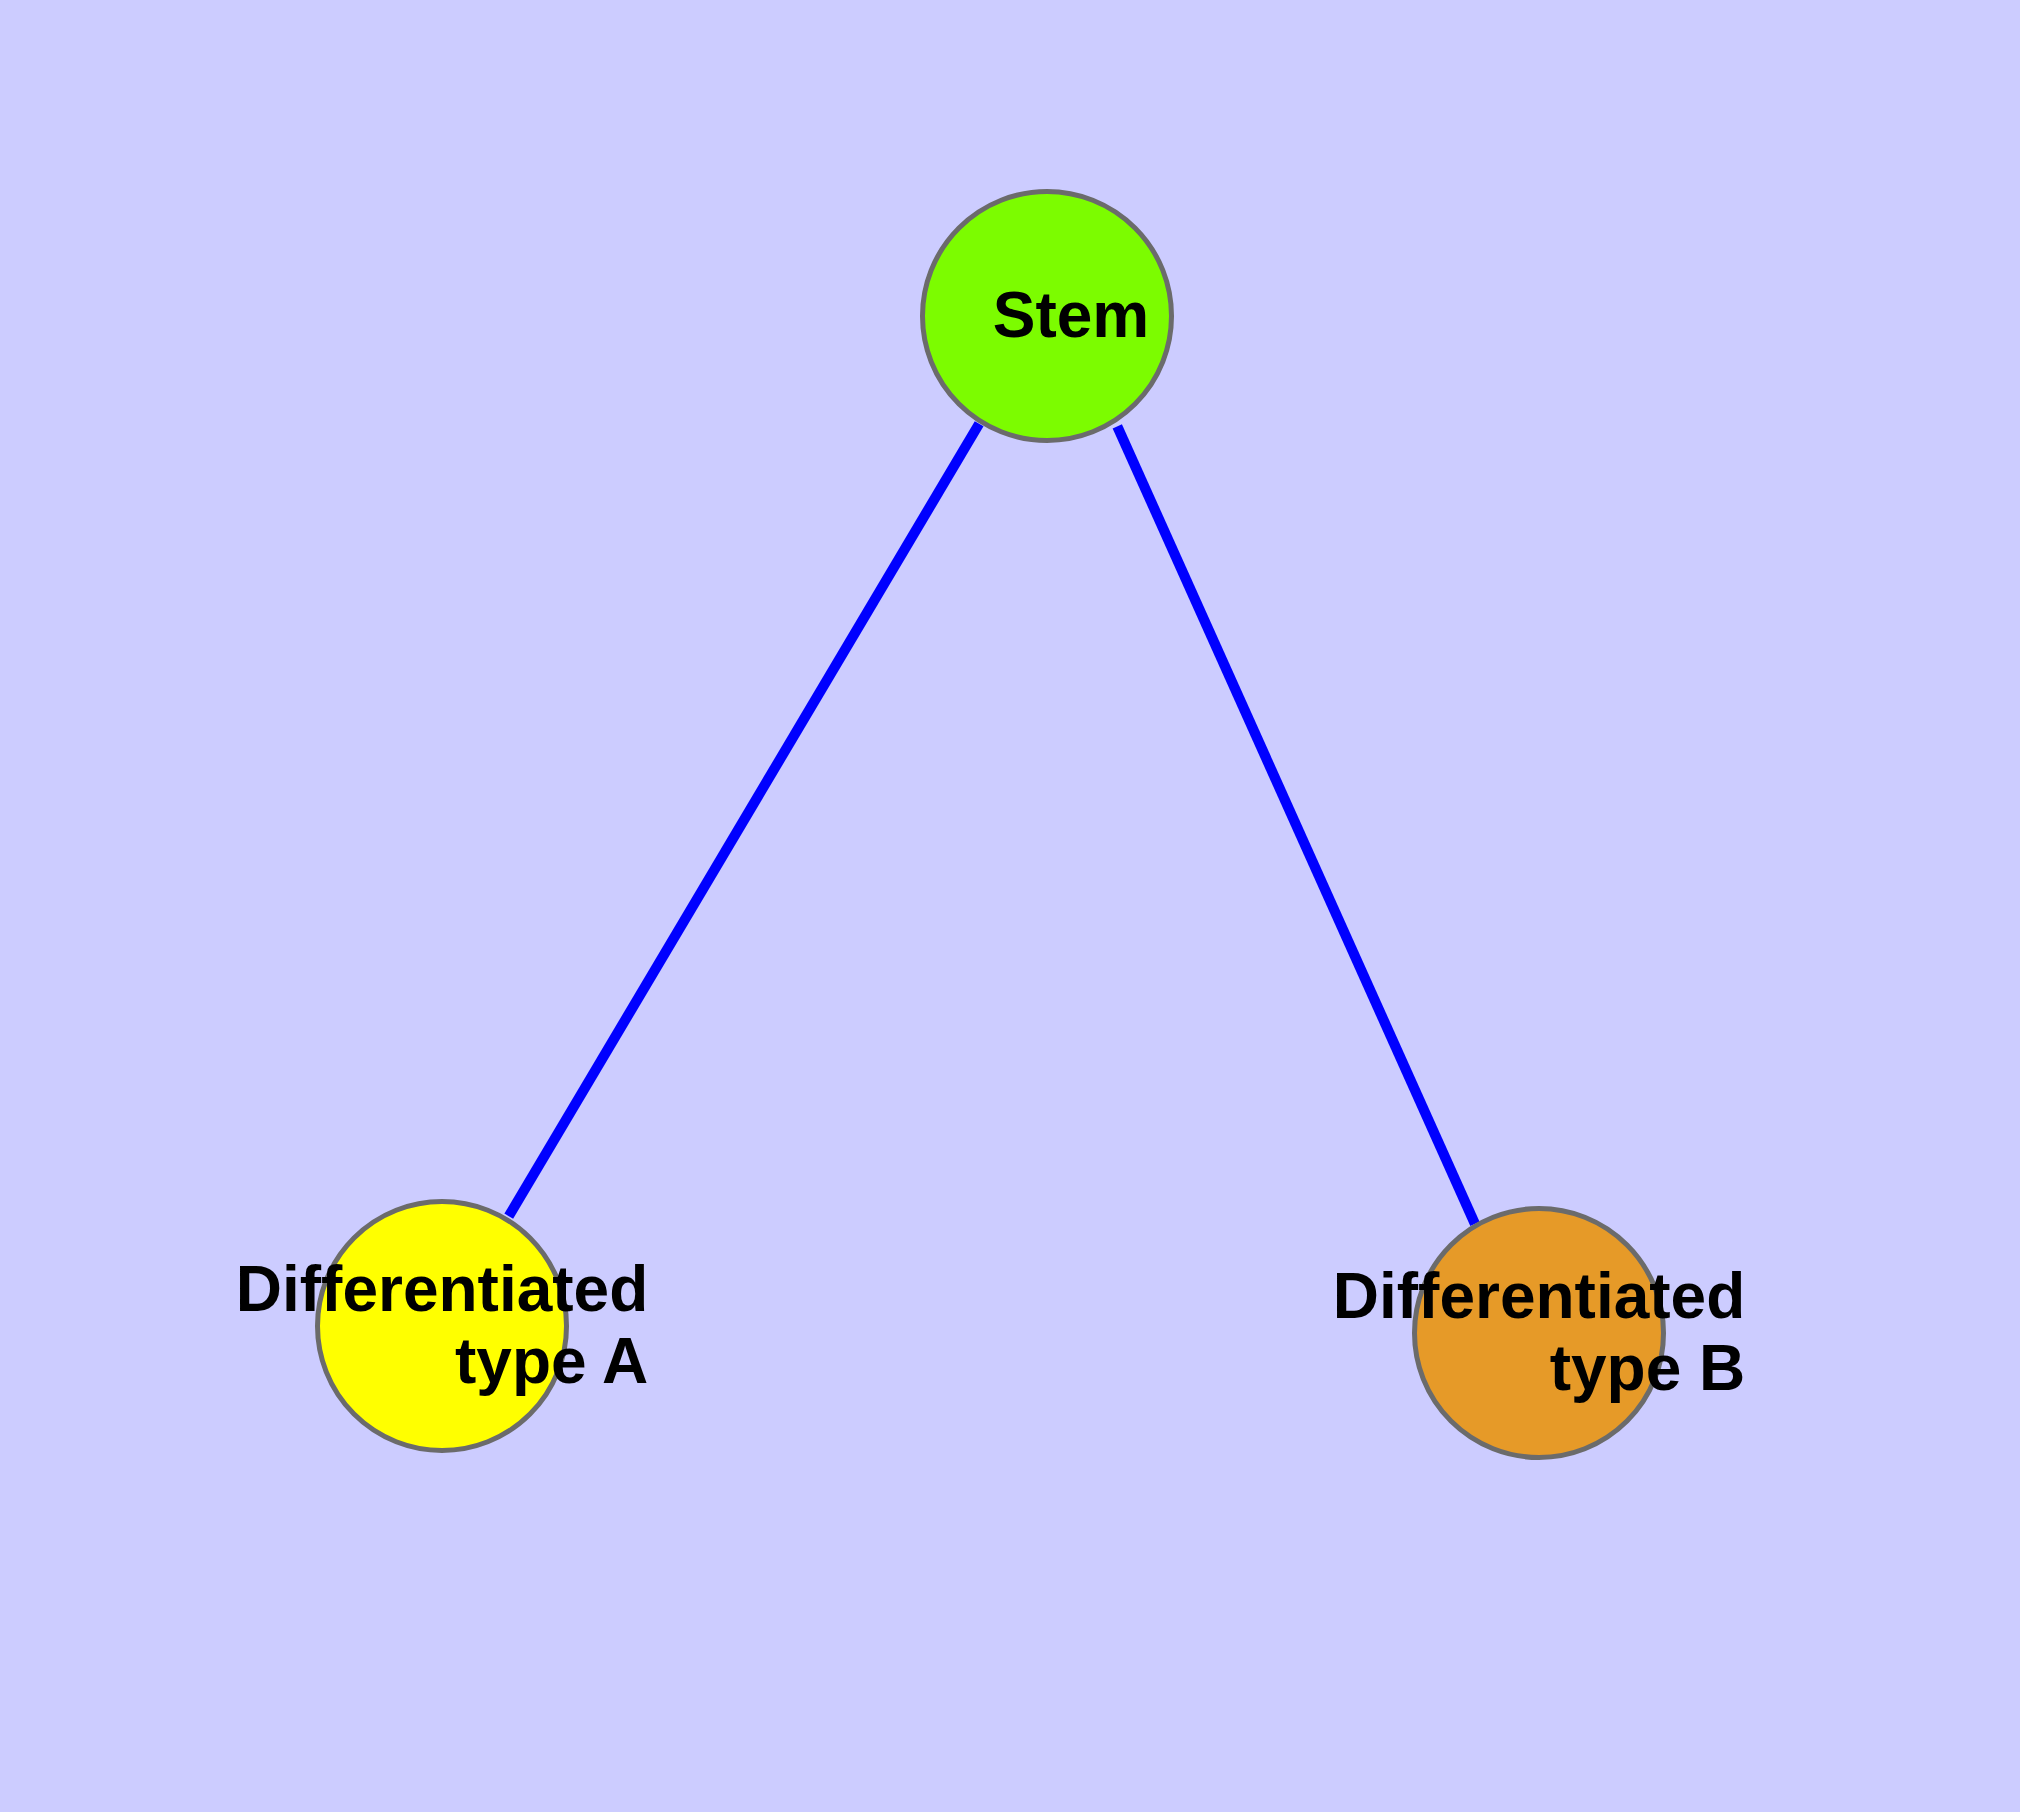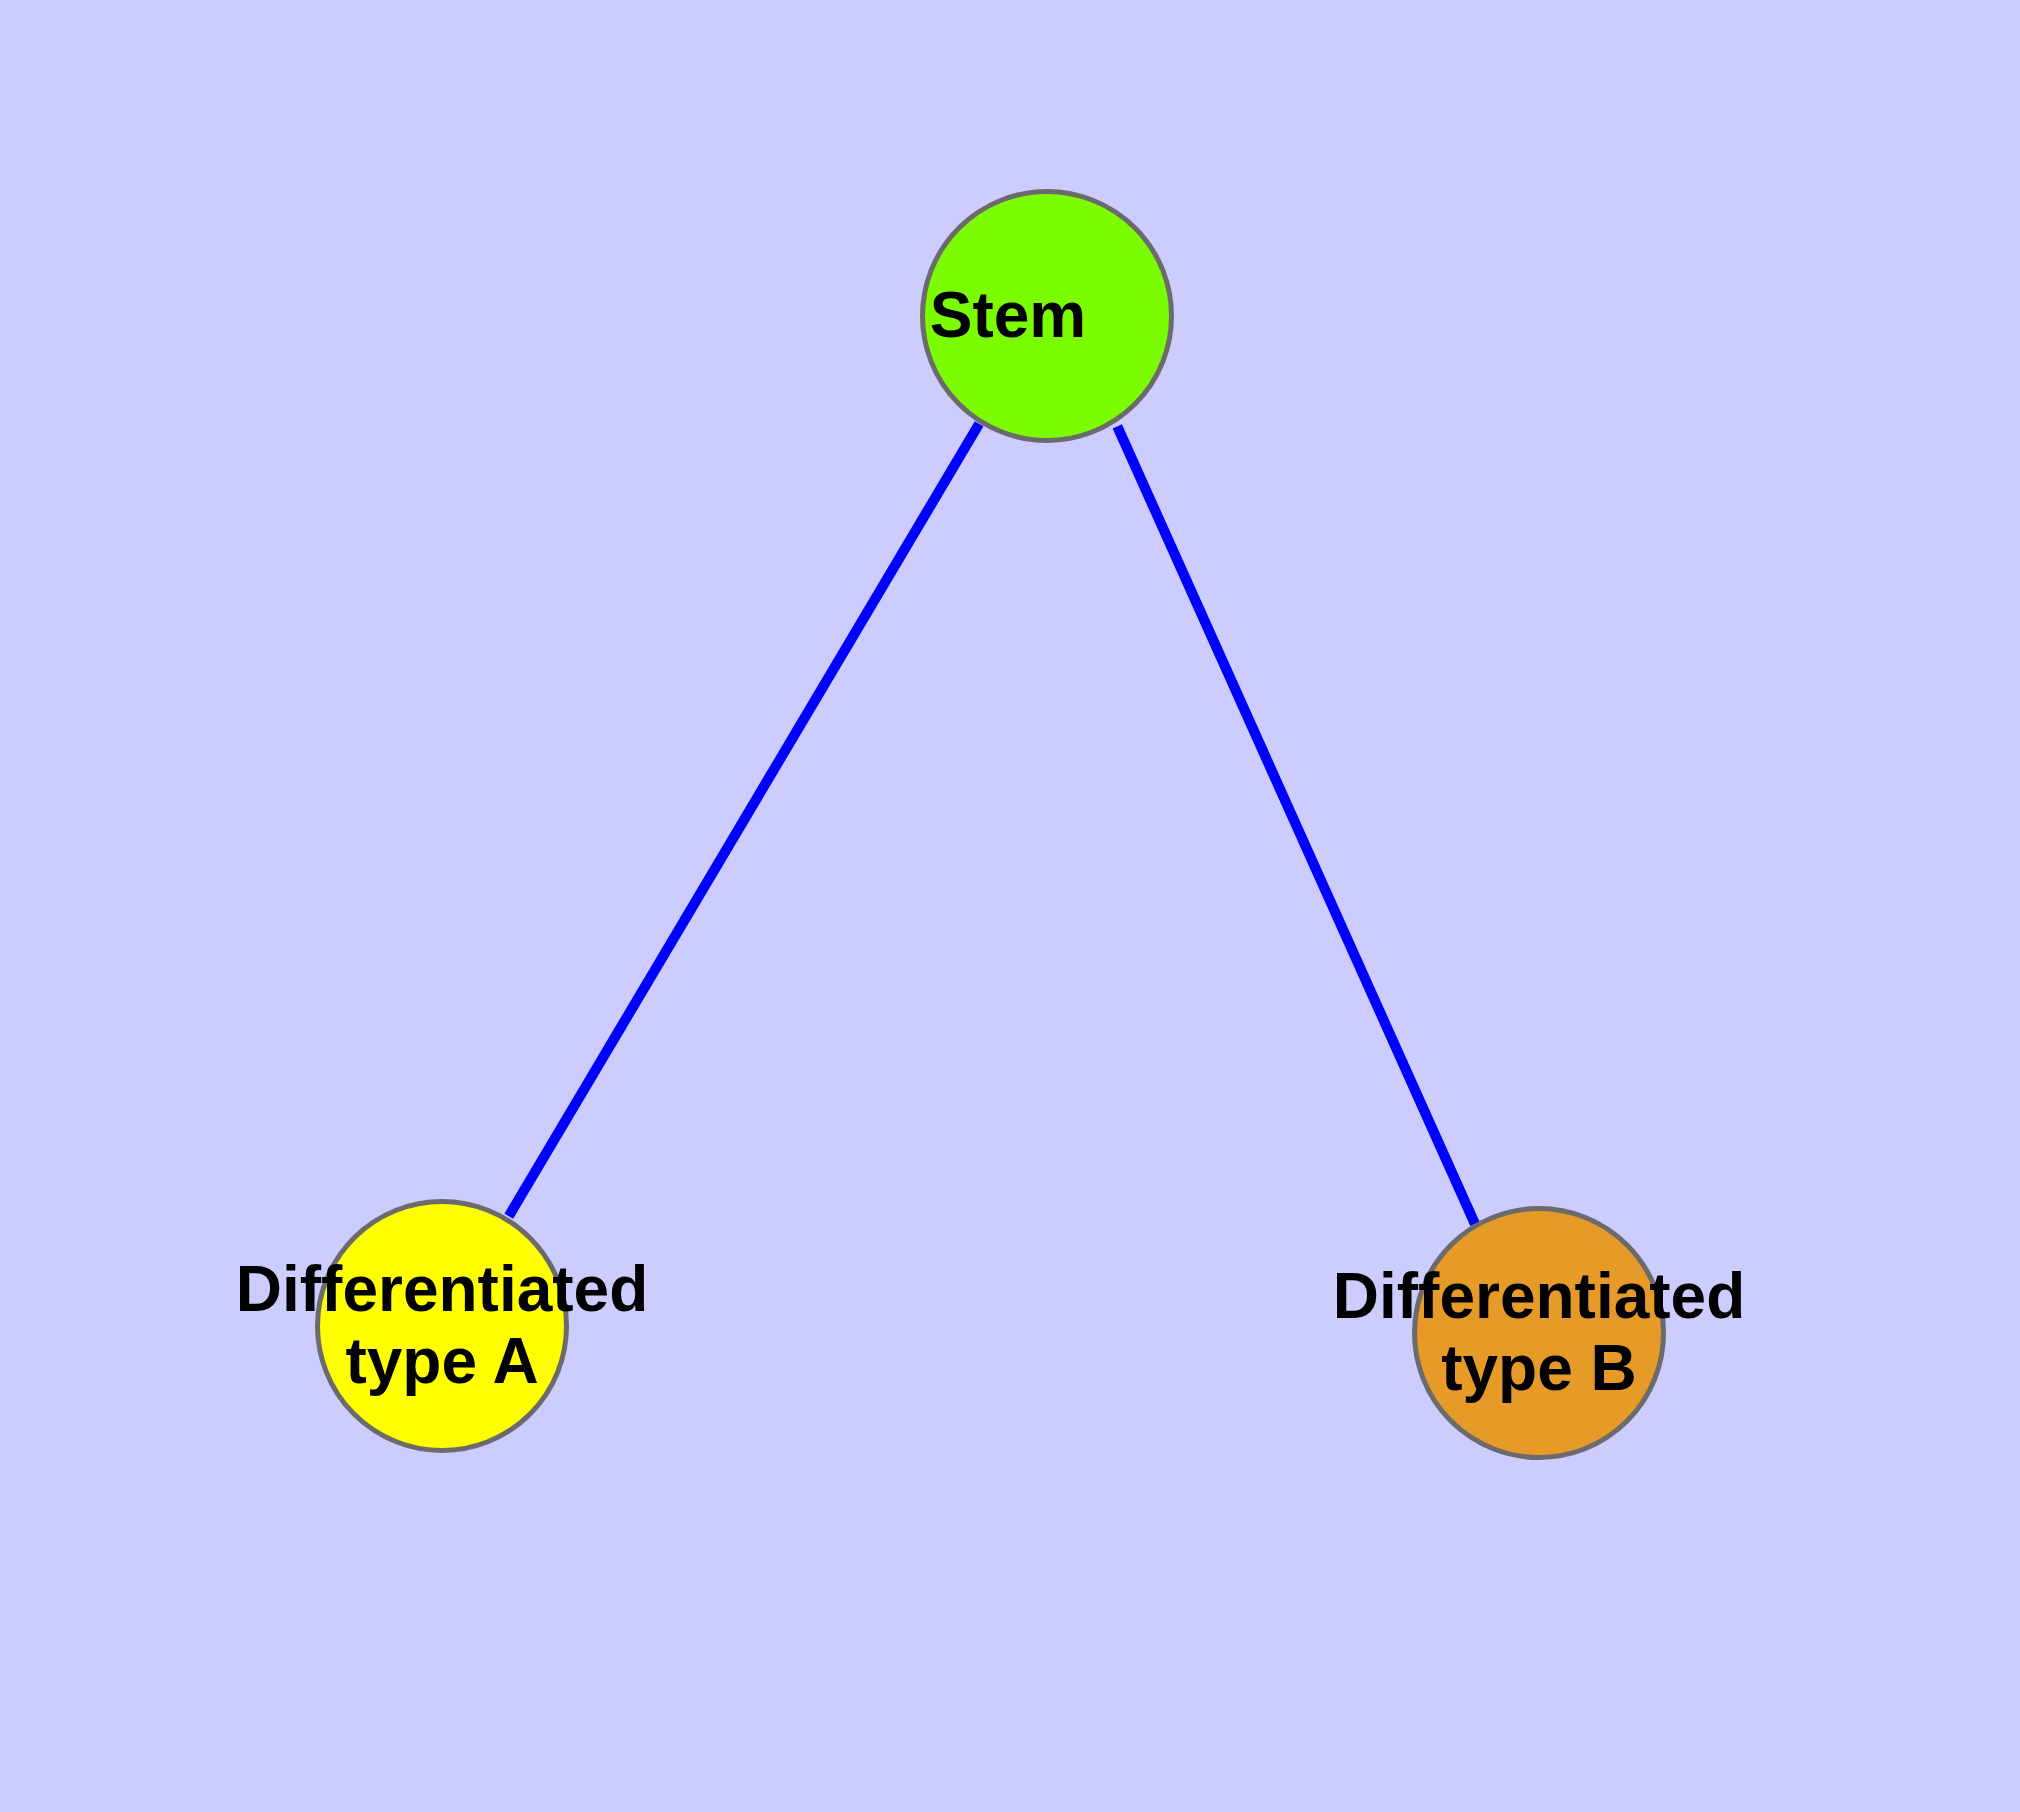--- a/index.html
+++ b/index.html
@@ -39,37 +39,37 @@
     top: 50%;
     transform: translate(-50%, -50%);
     white-space: pre;
     text-align: center;
     color: #000000;
     font-family: "Liberation Sans", sans-serif;
     font-weight: bold;
     line-height: 1.12;
     pointer-events: none;
   }
-  .label-big { font-size: 64px; }
+  .label-big { font-size: 64px; text-align: right; }
   .label-stem { font-size: 64px; }
 </style>
 </head>
 <body>
 
 <div id="canvas" style="background: rgb(204, 204, 255);">
 
   <svg id="edge-layer" viewBox="0 0 2384 2138">
     <line x1="1155" y1="500" x2="600" y2="1435" stroke="#0000ff" stroke-width="12" stroke-linecap="butt"></line>
     <line x1="1318" y1="503" x2="1740" y2="1444" stroke="#0000ff" stroke-width="12" stroke-linecap="butt"></line>
   </svg>
 
   <div class="node" style="left: 920px; top: 189px; width: 254px; height: 254px; background: rgb(124, 252, 0); border-color: rgb(107, 107, 107); border-width: 5.1px;"></div>
   <div class="node" style="left: 315px; top: 1199px; width: 254px; height: 254px; background: rgb(255, 255, 0); border-color: rgb(107, 107, 107); border-width: 5.1px;"></div>
   <div class="node" style="left: 1412px; top: 1206px; width: 254px; height: 254px; background: rgb(230, 154, 40); border-color: rgb(107, 107, 107); border-width: 5.1px;"></div>
 
-  <div class="node-label label-stem" style="left: 1008px; top: 316px; color: rgb(0, 0, 0);">Stem</div>
+  <div class="node-label label-stem" style="left: 1071px; top: 316px; color: rgb(0, 0, 0);">Stem</div>
   <div class="node-label label-big" style="left: 442px; top: 1326px; color: rgb(0, 0, 0);">Differentiated
 type A</div>
   <div class="node-label label-big" style="left: 1539px; top: 1333px; color: rgb(0, 0, 0);">Differentiated
 type B</div>
 
 </div>
 
 
 </body></html>

